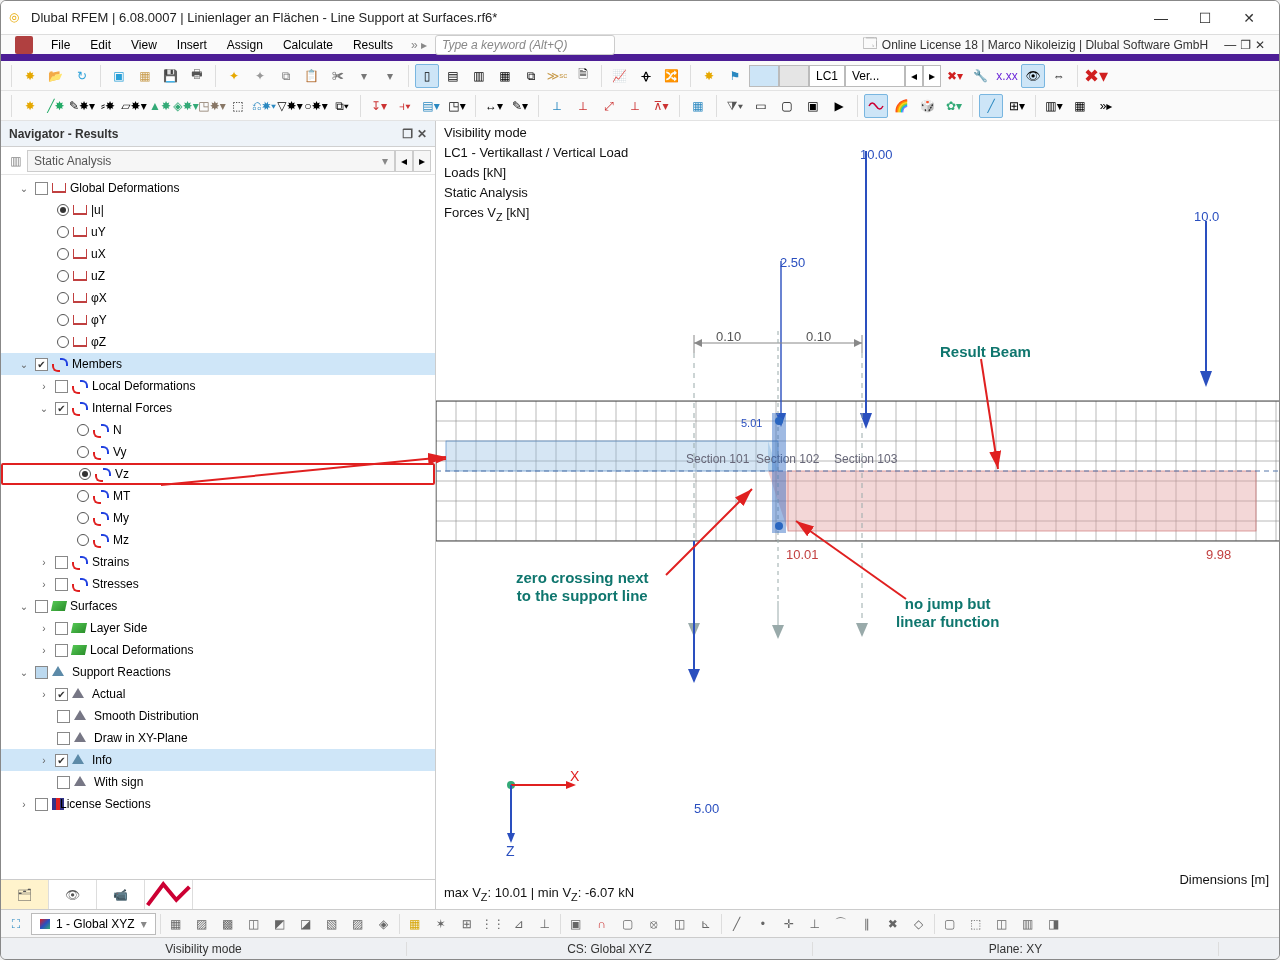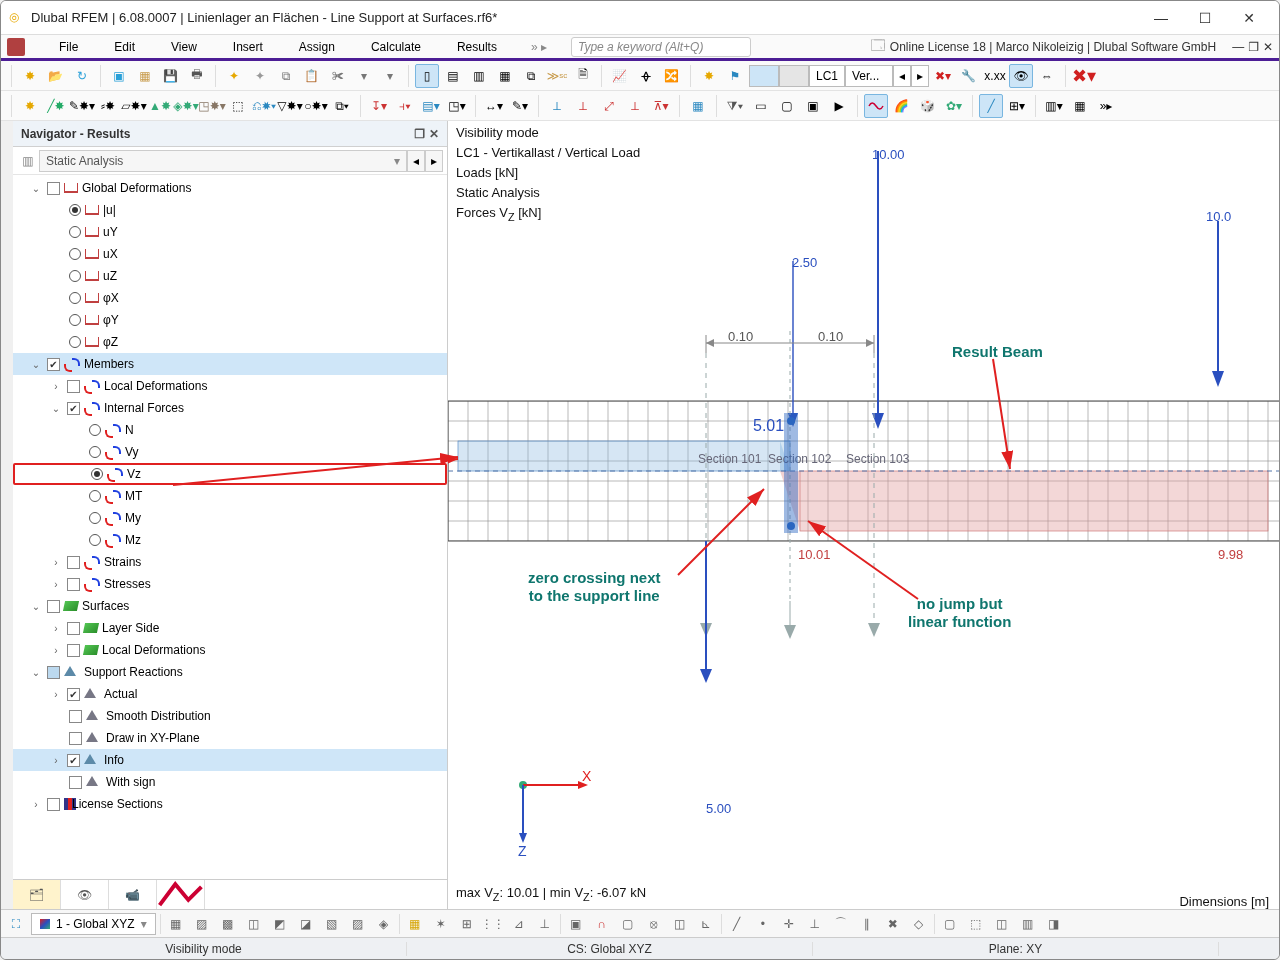--- a/index.html
+++ b/index.html
@@ -28,25 +28,25 @@
 .titlebar .title-icon { width: 16px; height: 16px; margin-right: 6px; color:#e6a800;}
 .titlebar .title-text { flex: 1; font-size: 13px; color: #222; }
 .titlebar .winbtn {
   width: 44px; height: 32px; display: inline-flex; align-items: center; justify-content: center;
   font-size: 14px; color: #333;
 }
 
 .menubar {
   height: 26px;
   background: #fafafa;
-  border-bottom: 3px solid #4c1d95;
+  border-bottom: 7px solid #4c1d95;
   display: flex;
   align-items: center;
-  padding: 0 6px;
-  gap: 16px;
+  padding: 0 14px;
+  gap: 0;
 }
 .menubar .logo { width: 18px; height: 18px; background: #b04040; margin-right: 8px; border-radius: 2px; }
 .menubar .menu-item { padding: 2px 10px; cursor: default; }
 .menubar .spacer-chevron { padding: 0 8px; color:#888; }
 .menubar .search-box {
   background: #fff; border: 1px solid #ccc; border-radius: 3px;
   height: 20px; padding: 0 6px; font-style: italic; color: #888;
   min-width: 180px; display:flex; align-items:center;
 }
 .menubar .right-text { margin-left: auto; font-size: 12px; color:#333; display:flex; align-items:center; gap:4px;}
@@ -75,21 +75,21 @@
 .toolbar .lc-seg.small{ width:18px; padding:0; justify-content:center; }
 
 .main {
   flex:1; display:flex; min-height:0;
 }
 
 .nav-panel {
   width: 435px;
   background: #fff;
   border-right: 1px solid #ccc;
-  display:flex; flex-direction:column;margin-left:12px;
+  display:flex; flex-direction:column;
 }
 .nav-title {
   height: 26px; background:#eef3f8; border-bottom:1px solid #d0d0d0;
   display:flex; align-items:center; padding:0 8px; font-weight:bold; color:#333;
 }
 .nav-title .pin-close { margin-left:auto; display:flex; gap:4px; color:#555;}
 .nav-combo {
   height:28px; display:flex; align-items:center; padding:0 4px; border-bottom:1px solid #e5e5e5;
 }
 .nav-combo .combo {
@@ -214,27 +214,27 @@
   <span class="tb-btn">ᚖ</span>
   <span class="tb-btn" style="color:#1a8">🔀</span>
   <span class="tb-sep"></span>
 
   <span class="tb-btn" style="color:#e6a800">✸</span>
   <span class="tb-btn" style="color:#2a88c0">⚑</span>
   <span class="lc-box">
     <span class="lc-seg" style="background:#cde5f7; width:30px"></span>
     <span class="lc-seg" style="background:#e5e5e5; width:30px"></span>
     <span class="lc-seg" style="width:36px">LC1</span>
-    <span class="lc-seg" style="width:48px">Ver...</span>
+    <span class="lc-seg" style="width:60px">Ver...</span>
     <span class="lc-seg small">◂</span>
     <span class="lc-seg small">▸</span>
   </span>
   <span class="tb-btn" style="color:#d02020">✖▾</span>
   <span class="tb-btn">🔧</span>
-  <span class="tb-btn" style="color:#000000">x.xx</span>
+  <span class="tb-btn" style="color:#6d28d9">x.xx</span>
   <span class="tb-btn selected">👁</span>
   <span class="tb-btn">⇔</span>
   <span class="tb-sep"></span>
   <span class="tb-btn" style="color:#d02020; font-size:18px">✖▾</span>
 </div>
 
 <div class="toolbar">
   <span class="tb-sep"></span>
   <span class="tb-btn" style="color:#e6a800">✸</span>
   <span class="tb-btn" style="color:#2a6">╱✸</span>
@@ -572,38 +572,38 @@
       <line x1="75" y1="664" x2="130" y2="664" stroke="#e02020" stroke-width="2"></line>
       <polygon points="130,660 130,668 140,664" fill="#e02020"></polygon>
       <text x="134" y="660" class="axislbl" fill="#e02020">X</text>
       <line x1="75" y1="664" x2="75" y2="712" stroke="#2a4fbf" stroke-width="2"></line>
       <polygon points="71,712 79,712 75,722" fill="#2a4fbf"></polygon>
       <text x="70" y="735" class="axislbl" fill="#2a4fbf">Z</text>
     </svg>
 
     <div class="vtext" style="left:424px; top:26px; color:#2a4fbf">10.00</div>
     <div class="vtext" style="left:344px; top:134px; color:#2a4fbf">2.50</div>
-    <div class="vtext" style="left:305px; top:296px; color:#2a4fbf; font-size:16px">5.01</div>
+    <div class="vtext" style="left:305px; top:296px; color:#2a4fbf; font-size:11px">5.01</div>
     <div class="vtext" style="left:280px; top:208px; color:#555">0.10</div>
     <div class="vtext" style="left:370px; top:208px; color:#555">0.10</div>
     <div class="vtext" style="left:758px; top:88px; color:#2a4fbf">10.0</div>
     <div class="vtext" style="left:258px; top:680px; color:#2a4fbf">5.00</div>
 
     <div class="anno" style="left:504px; top:222px">Result Beam</div>
     <div class="anno" style="left:80px; top:448px">
       <span>zero crossing next</span><br><span>to the support line</span>
     </div>
     <div class="anno" style="left:460px; top:474px">
       <span>no jump but</span><br><span>linear function</span>
     </div>
 
     <div class="vtext" style="left:8px; bottom:6px">
       <span>max V</span><sub>Z</sub><span>: 10.01 | min V</span><sub>Z</sub><span>: -6.07 kN</span>
     </div>
-    <div class="vtext" style="right:10px; bottom:0">Dimensions [m]</div>
+    <div class="vtext" style="right:10px; bottom:22px">Dimensions [m]</div>
 
     <svg style="position:absolute; left:-435px; top:0; width:600px; height:500px; pointer-events:none;">
       <defs>
           <marker id="ahred2" markerWidth="10" markerHeight="10" refX="9" refY="3" orient="auto">
             <path d="M0,0 L9,3 L0,6 Z" fill="#e02020"></path>
           </marker>
         </defs>
       <line x1="160" y1="364" x2="445" y2="336" stroke="#e02020" stroke-width="2" marker-end="url(#ahred2)"></line>
     </svg>
   </div>

